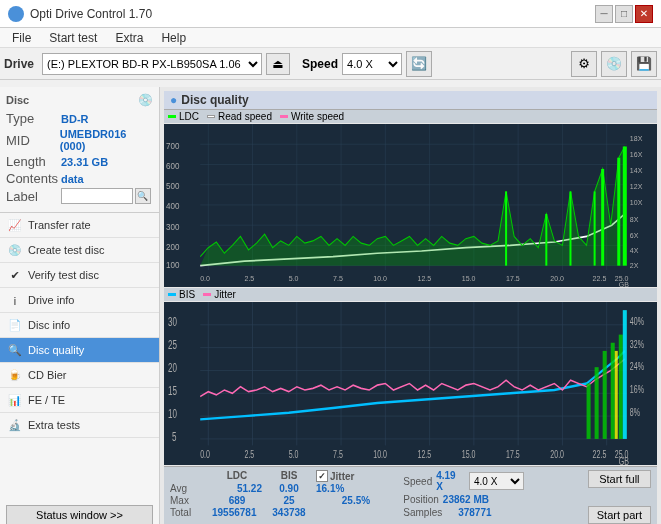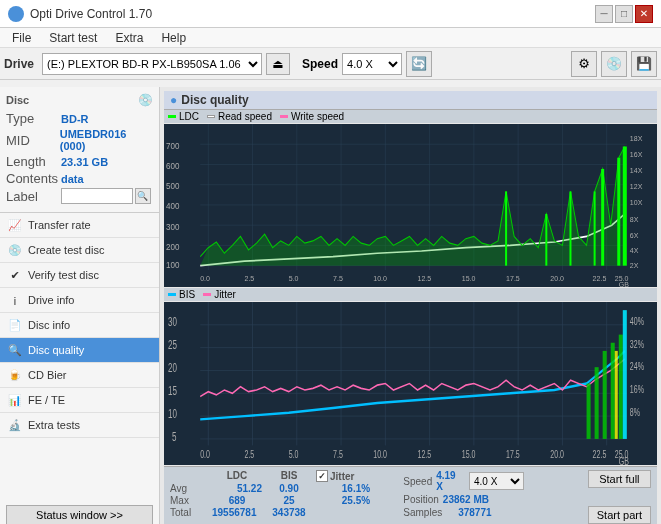--- a/index.html
+++ b/index.html
@@ -357,21 +357,21 @@
             <span style="text-align:center;">BIS</span>
             <div style="display:flex; align-items:center; gap:2px;">
               <div class="check-box">✓</div>
               <span>Jitter</span>
             </div>
           </div>
           <div style="display:grid; grid-template-columns:40px 50px 50px 80px; gap:2px; font-size:10px;">
             <span style="color:#555;">Avg</span>
             <span style="color:#1565c0; font-weight:bold; text-align:right;">51.22</span>
             <span style="color:#1565c0; font-weight:bold; text-align:center;">0.90</span>
-            <span style="color:#1565c0; font-weight:bold; text-align:center;">16.1%</span>
+            <span style="color:#1565c0; font-weight:bold; ">16.1%</span>
           </div>
           <div style="display:grid; grid-template-columns:40px 50px 50px 80px; gap:2px; font-size:10px;">
             <span style="color:#555;">Max</span>
             <span style="color:#1565c0; font-weight:bold; text-align:center;">689</span>
             <span style="color:#1565c0; font-weight:bold; text-align:center;">25</span>
             <span style="color:#1565c0; font-weight:bold; text-align:center;">25.5%</span>
           </div>
           <div style="display:grid; grid-template-columns:40px 50px 50px 80px; gap:2px; font-size:10px;">
             <span style="color:#555;">Total</span>
             <span style="color:#1565c0; font-weight:bold; ">19556781</span>

